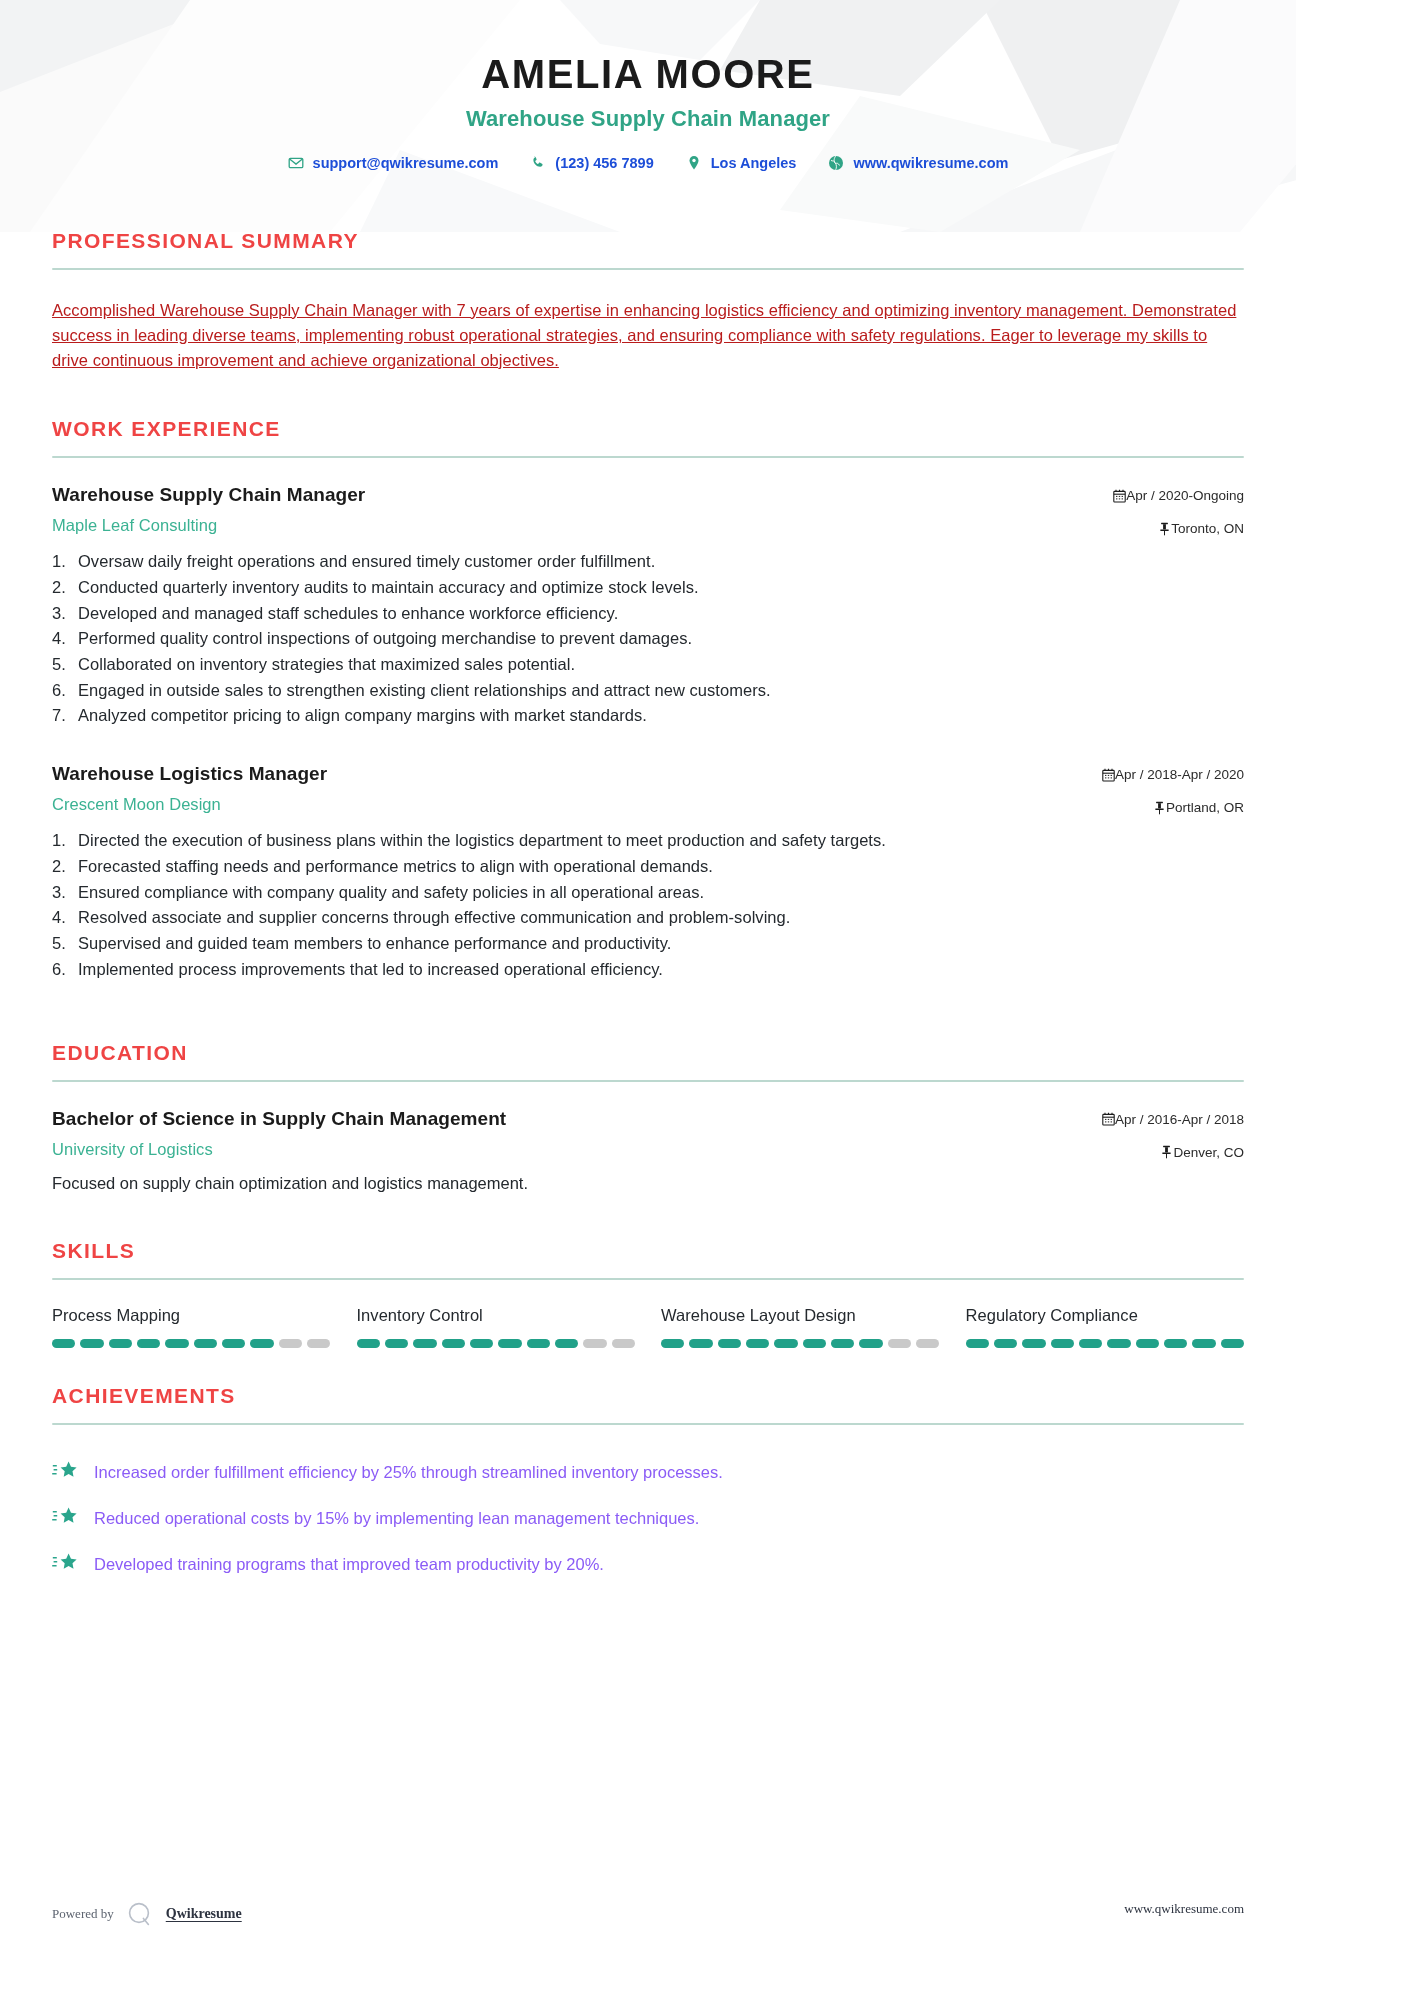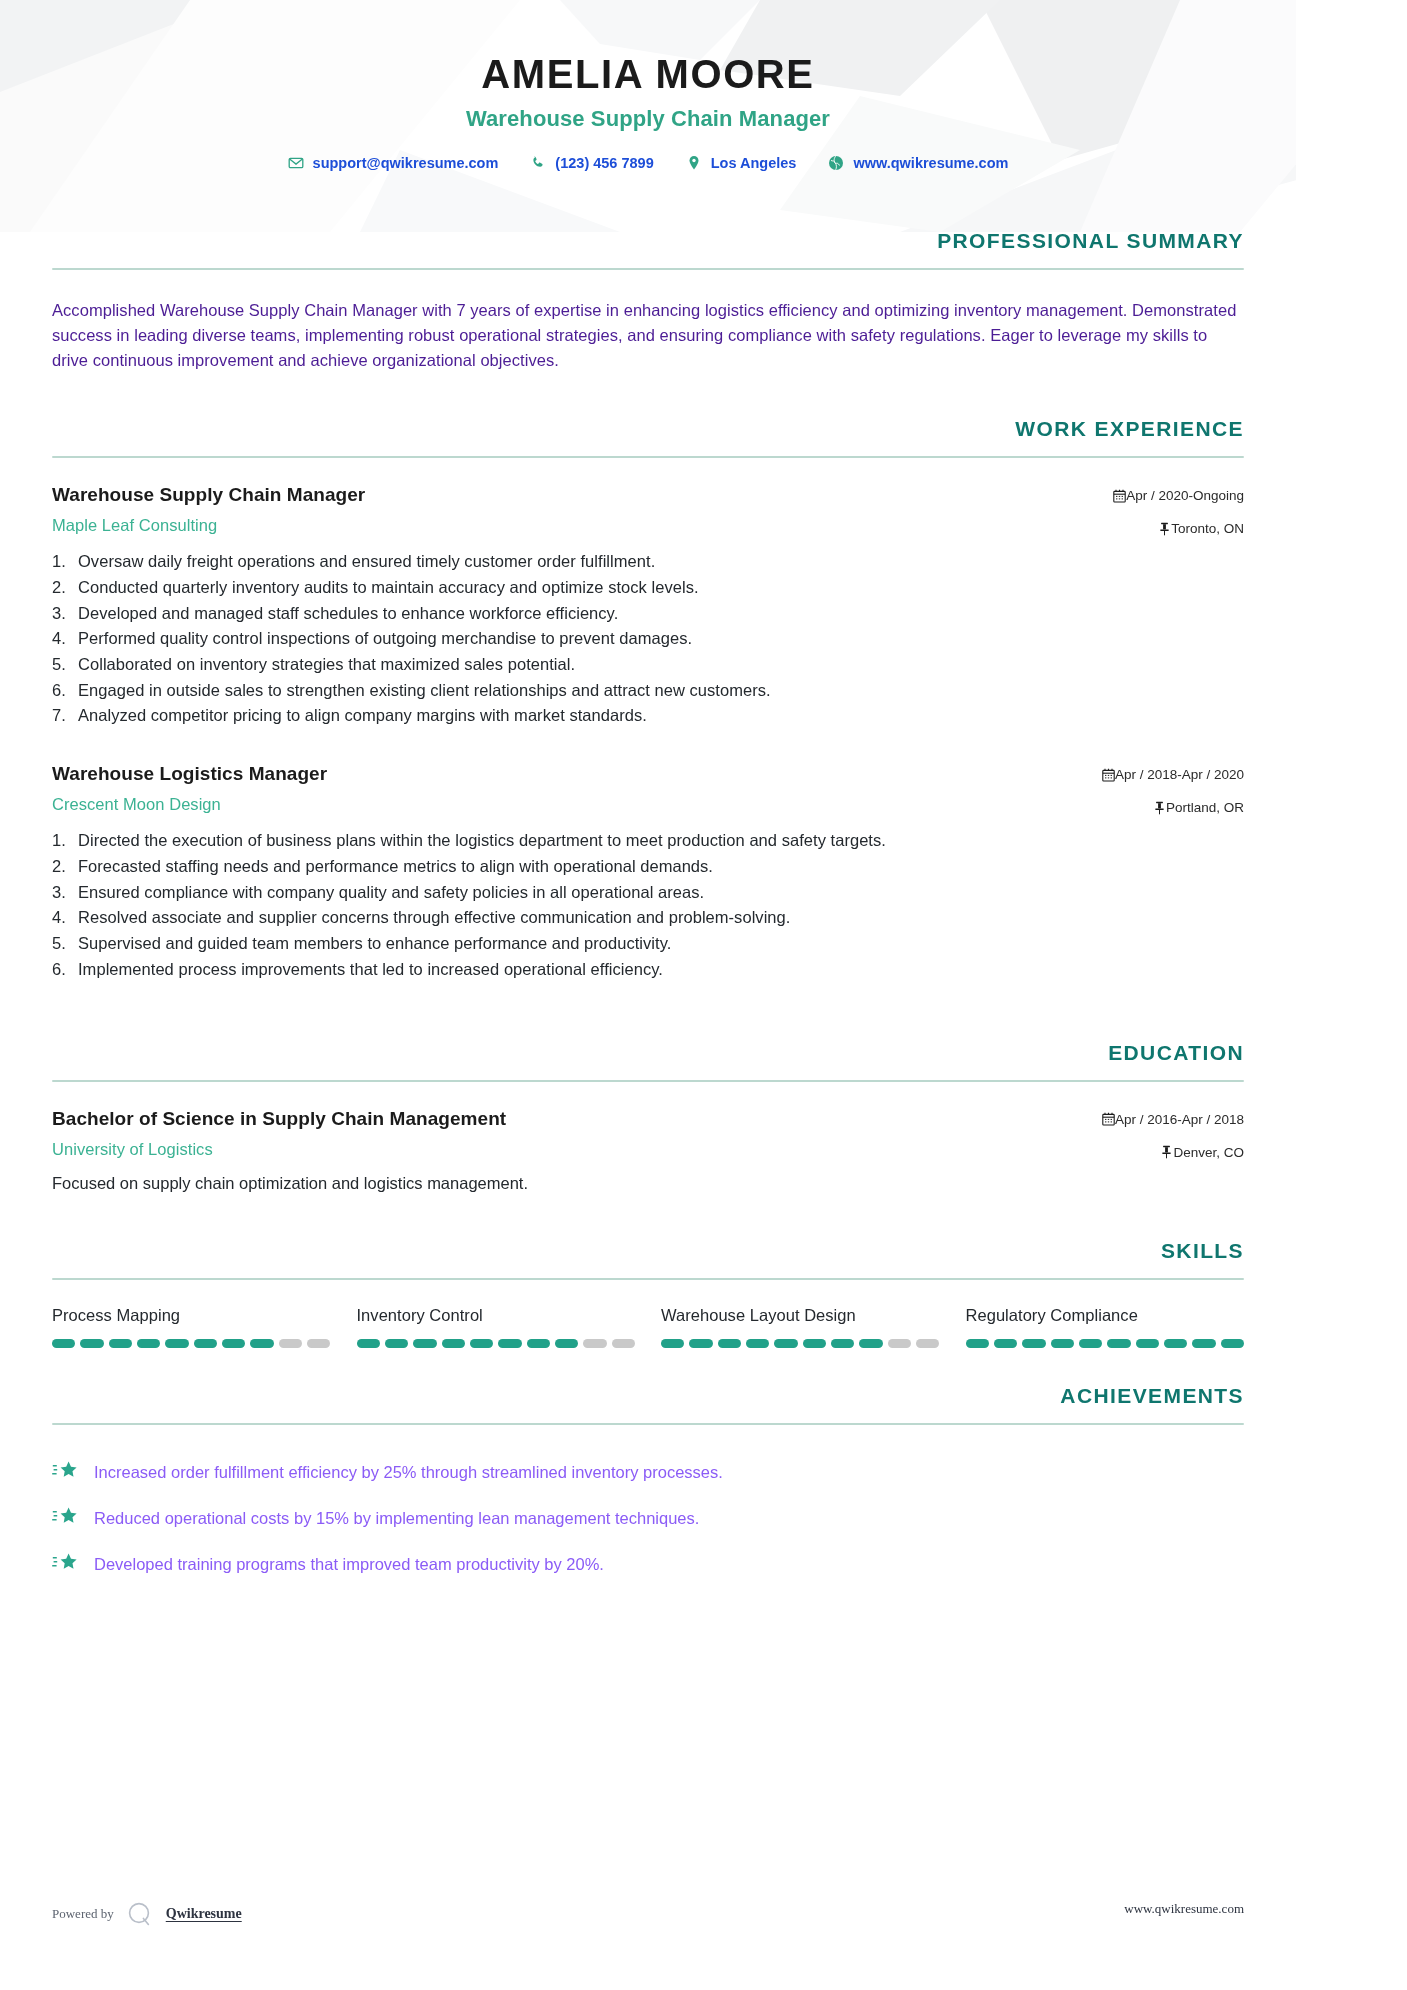--- a/index.html
+++ b/index.html
@@ -75,39 +75,40 @@
     justify-content: center;
     width: 16px;
     height: 16px;
     color: #30a486;
   }
   .contact-item .ico svg { display: block; }
 
   
   .section { position: relative; z-index: 2; padding: 0 52px; }
   .section-title {
-    text-align: right;
+    text-align: left;
     font-size: 21px;
     font-weight: 700;
     letter-spacing: 1.4px;
-    color: #0f766e;
+    color: #ef4444;
   }
   .section-rule {
     margin-top: 15px;
     height: 2px;
     background: #bcd8cf;
     border-radius: 1px;
   }
 
   .summary-text {
     margin-top: 28px;
     font-size: 16.5px;
     line-height: 1.52;
-    color: #4c1d95;
+    color: #b91c1c;
     letter-spacing: 0.05px;
+    text-decoration: underline;
   }
 
   
   .entry { margin-top: 26px; }
   .entry-head {
     display: flex;
     justify-content: space-between;
     align-items: flex-start;
   }
   .entry-left { flex: 1 1 auto; min-width: 0; }

